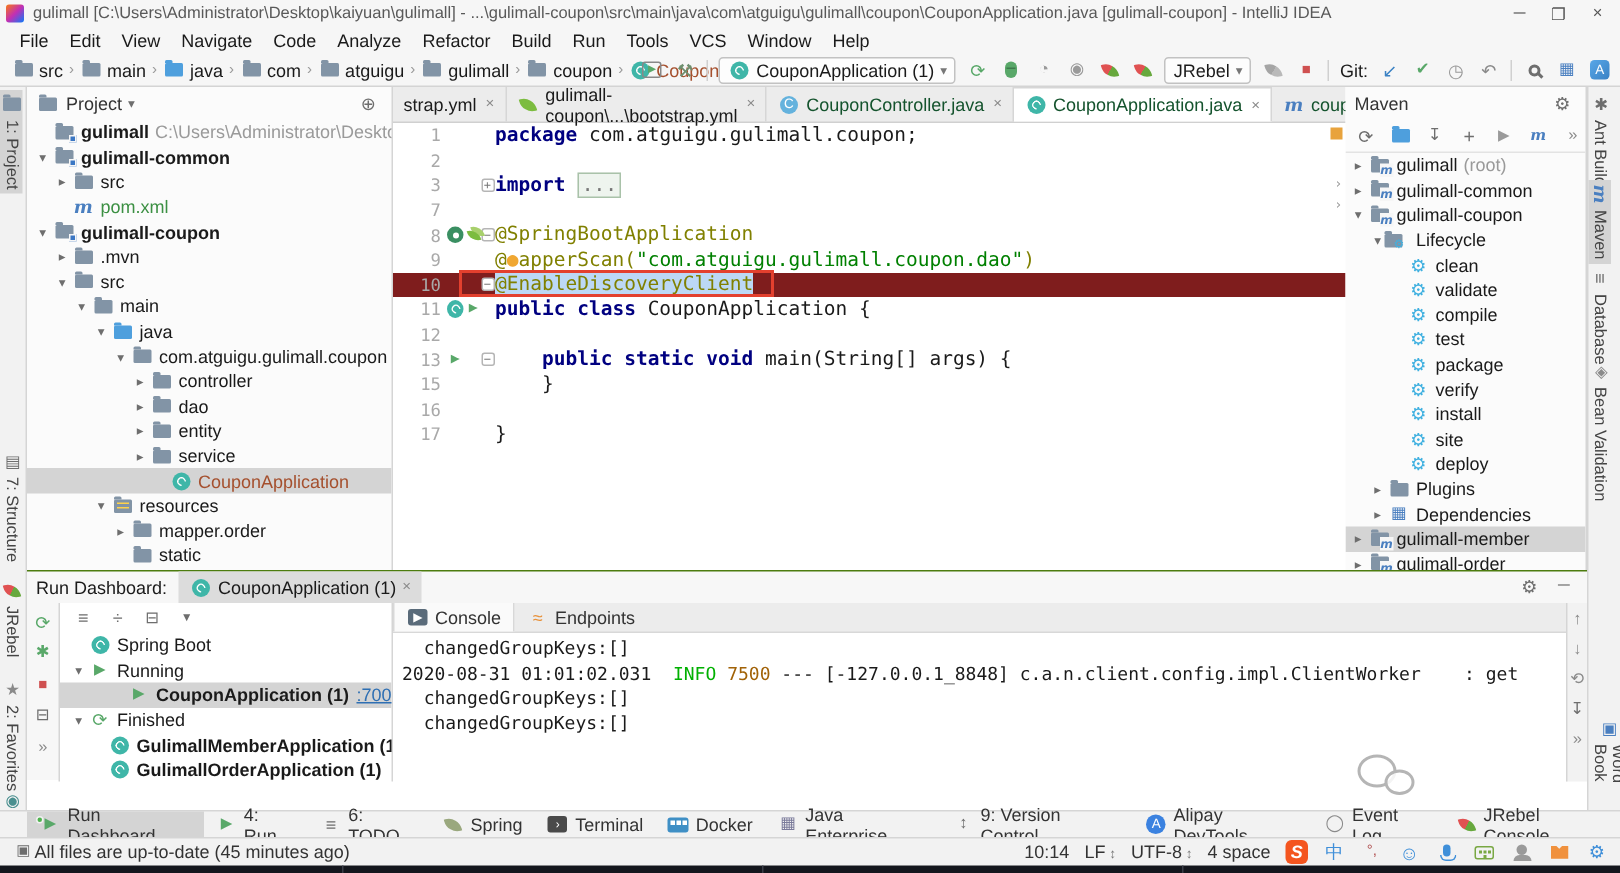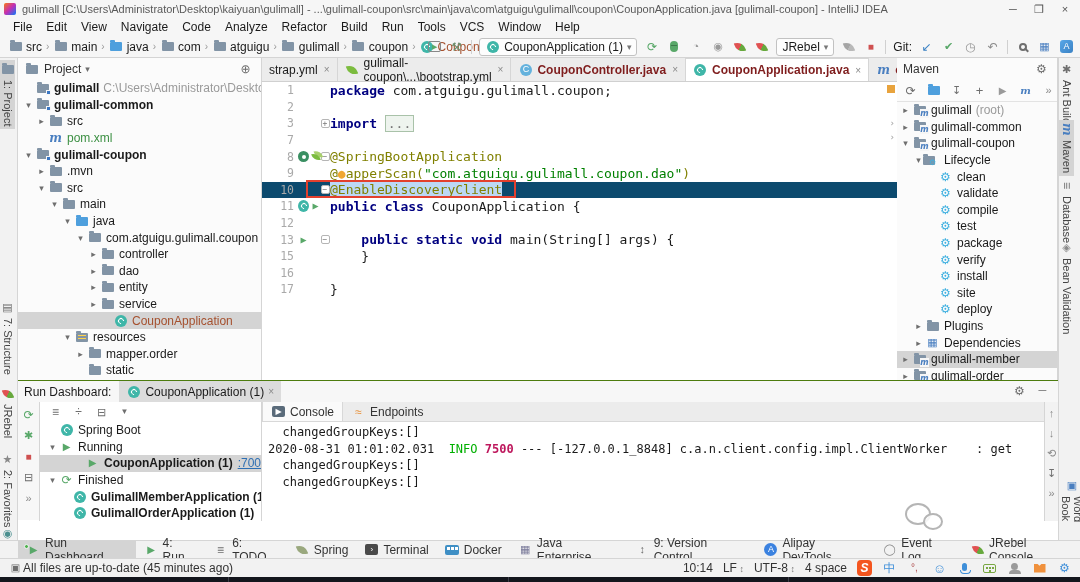--- a/index.html
+++ b/index.html
@@ -77,25 +77,25 @@
   .trow .lbl.red{color:#a5502e;}
   .trow .lbl.green{color:#3c9043;}
   .trow .suffix{color:#9a9a9a;margin-left:4px;}
   .hscroll{position:absolute;left:60px;bottom:3px;width:130px;height:4px;border-radius:2px;background:#cfcfcf;}
   
   .editor{left:262px;top:58px;width:635px;height:342px;background:#fff;}
   .tabbar{height:24px;background:#ececec;border-bottom:1px solid #d0d0d0;display:flex;align-items:stretch;}
   .etab{display:flex;align-items:center;gap:4px;padding:0 7px;border-right:1px solid #d6d6d6;color:#1a1a1a;}
   .etab.active{background:#fff;border-top:1px solid #d6d6d6;}
   .etab .x{color:#8a8a8a;font-size:10px;margin-left:2px;}
-  .etab .red{color:#7f1d1d;font-weight:bold;}
+  .etab .red{color:#14532d;}
   .tab-more{margin-left:auto;display:flex;align-items:center;gap:1px;padding:0 6px;color:#555;font-size:10px;}
   .code-area{position:relative;height:300px;font-family:"DejaVu Sans Mono",monospace;font-size:13px;}
   .crow{height:16.6px;display:flex;align-items:center;position:relative;}
-  .crow.cur{background:#0c4a6e;align-items:center;}
+  .crow.cur{background:#7f1d1d;align-items:center;}
   .lnum{width:34px;text-align:right;padding-right:2px;color:#a9a9a9;font-size:11.5px;flex:none;}
   .gicons{width:24px;display:flex;gap:1px;justify-content:flex-start;padding-left:2px;flex:none;}
   .gicons .ic{width:11px;height:11px;font-size:9px;}
   .foldc{width:10px;flex:none;display:flex;align-items:center;justify-content:center;}
   .foldmark{width:9px;height:9px;border:1px solid #b5b5b5;background:#fff;color:#777;font-size:8px;line-height:7px;text-align:center;border-radius:2px;}
   .ctext{white-space:pre;}
   .kw{color:#000080;font-weight:bold;}
   .pl{color:#1a1a1a;}
   .ann{color:#808000;}
   .str{color:#008000;}
@@ -120,21 +120,21 @@
   .run-tree{position:absolute;left:22px;top:21px;width:222px;height:119px;background:#fff;border-right:1px solid #d5d5d5;overflow:hidden;}
   .rt-toolbar{height:20px;display:flex;align-items:center;gap:9px;padding-left:8px;color:#6e6e6e;}
   .link{color:#2e6fb3;text-decoration:underline;margin-left:5px;}
   .console{position:absolute;left:244px;top:21px;width:782px;height:119px;background:#fff;}
   .con-tabs{height:20px;background:#ececec;border-bottom:1px solid #d8d8d8;display:flex;align-items:stretch;}
   .con-tab{display:flex;align-items:center;gap:4px;padding:0 8px;color:#333;}
   .con-tab.active{background:#fafafa;border-right:1px solid #d8d8d8;border-left:1px solid #d8d8d8;}
   .con-body{font-family:"DejaVu Sans Mono",monospace;font-size:12px;padding:3px 0 0 6px;}
   .con-line{height:16.6px;white-space:pre;}
   .c-info{color:#00b000;}
-  .c-pid{color:#be185d;font-weight:bold;}
+  .c-pid{color:#a16207;}
   .con-side{position:absolute;right:0;top:21px;width:14px;height:119px;background:#f2f2f2;border-left:1px solid #d5d5d5;display:flex;flex-direction:column;align-items:center;gap:5px;padding-top:4px;color:#8a8a8a;font-size:10px;}
   
   .bottombar{left:0;top:540px;width:1080px;height:18px;background:#f2f2f2;border-top:1px solid #d5d5d5;display:flex;align-items:stretch;padding-left:18px;}
   .bb-item{display:flex;align-items:center;gap:4px;padding:0 8px;color:#333;position:relative;}
   .bb-item.active{background:#d4d4d4;}
   .bb-item .dot{position:absolute;left:6px;top:3px;width:5px;height:5px;border-radius:50%;background:#4fb34f;border:1px solid #f2f2f2;}
   .bb-right{margin-left:auto;display:flex;}
   .statusbar{left:0;top:558px;width:1080px;height:19px;background:#f2f2f2;border-top:1px solid #d5d5d5;display:flex;align-items:center;padding:0 8px;color:#333;}
   .sb-right{margin-left:auto;display:flex;align-items:center;gap:10px;}
   .updn{font-size:9px;color:#777;}

